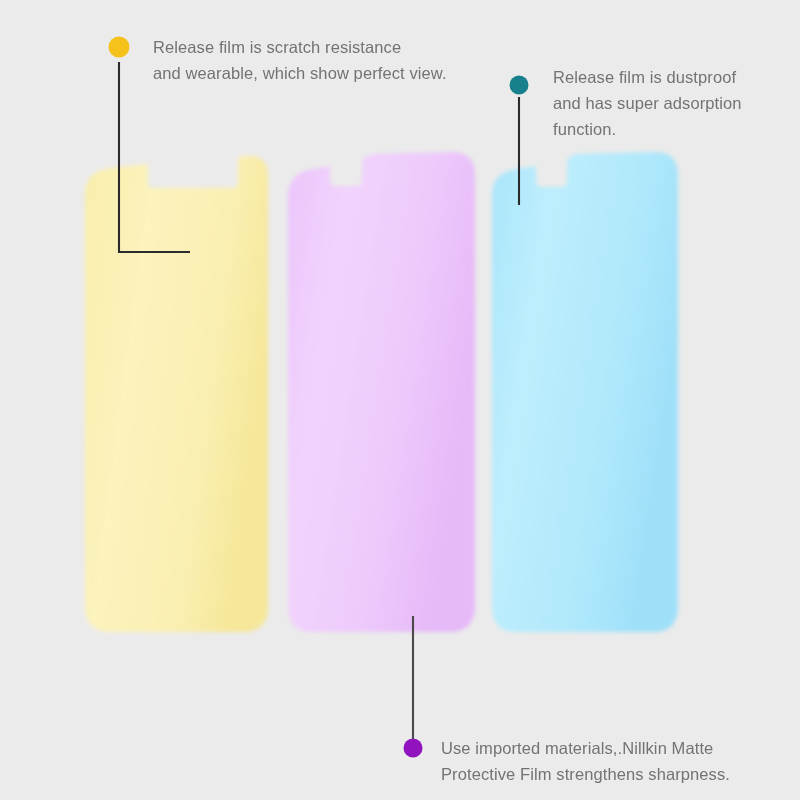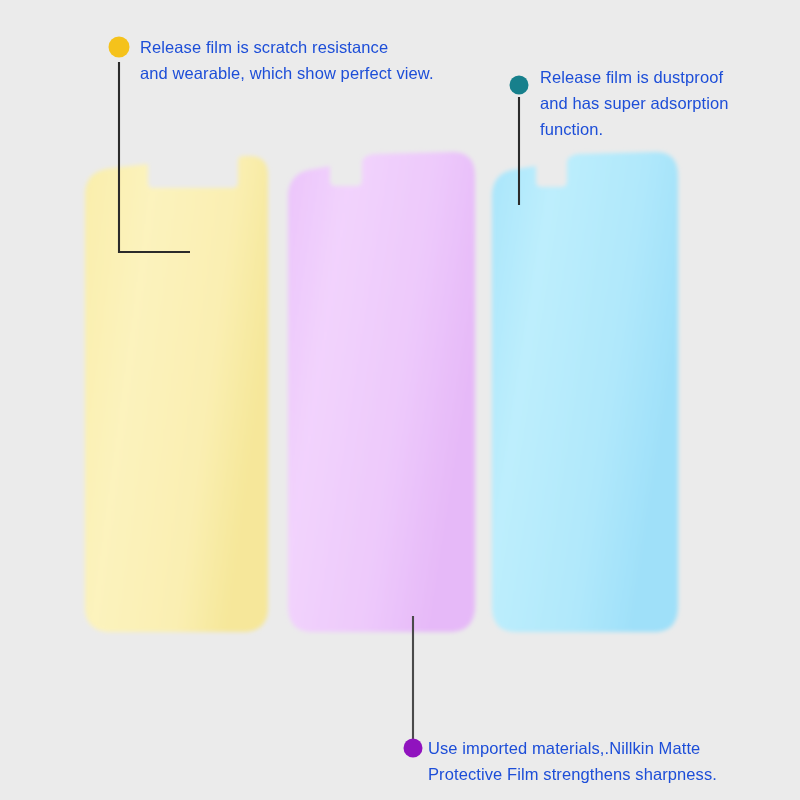--- a/index.html
+++ b/index.html
@@ -21,25 +21,26 @@
   }
   #art {
     position: absolute;
     left: 0;
     top: 0;
     width: 800px;
     height: 800px;
   }
   .callout {
     position: absolute;
-    color: #1d4ed8;
+    color: #737373;
     font-size: 16.5px;
     line-height: 26px;
     letter-spacing: 0.1px;
     white-space: pre-line;
+    margin-left: 13px;
   }
   #callout-scratch {
     left: 140px;
     top: 34px;
     width: 330px;
   }
   #callout-dustproof {
     left: 540px;
     top: 64px;
     width: 250px;

